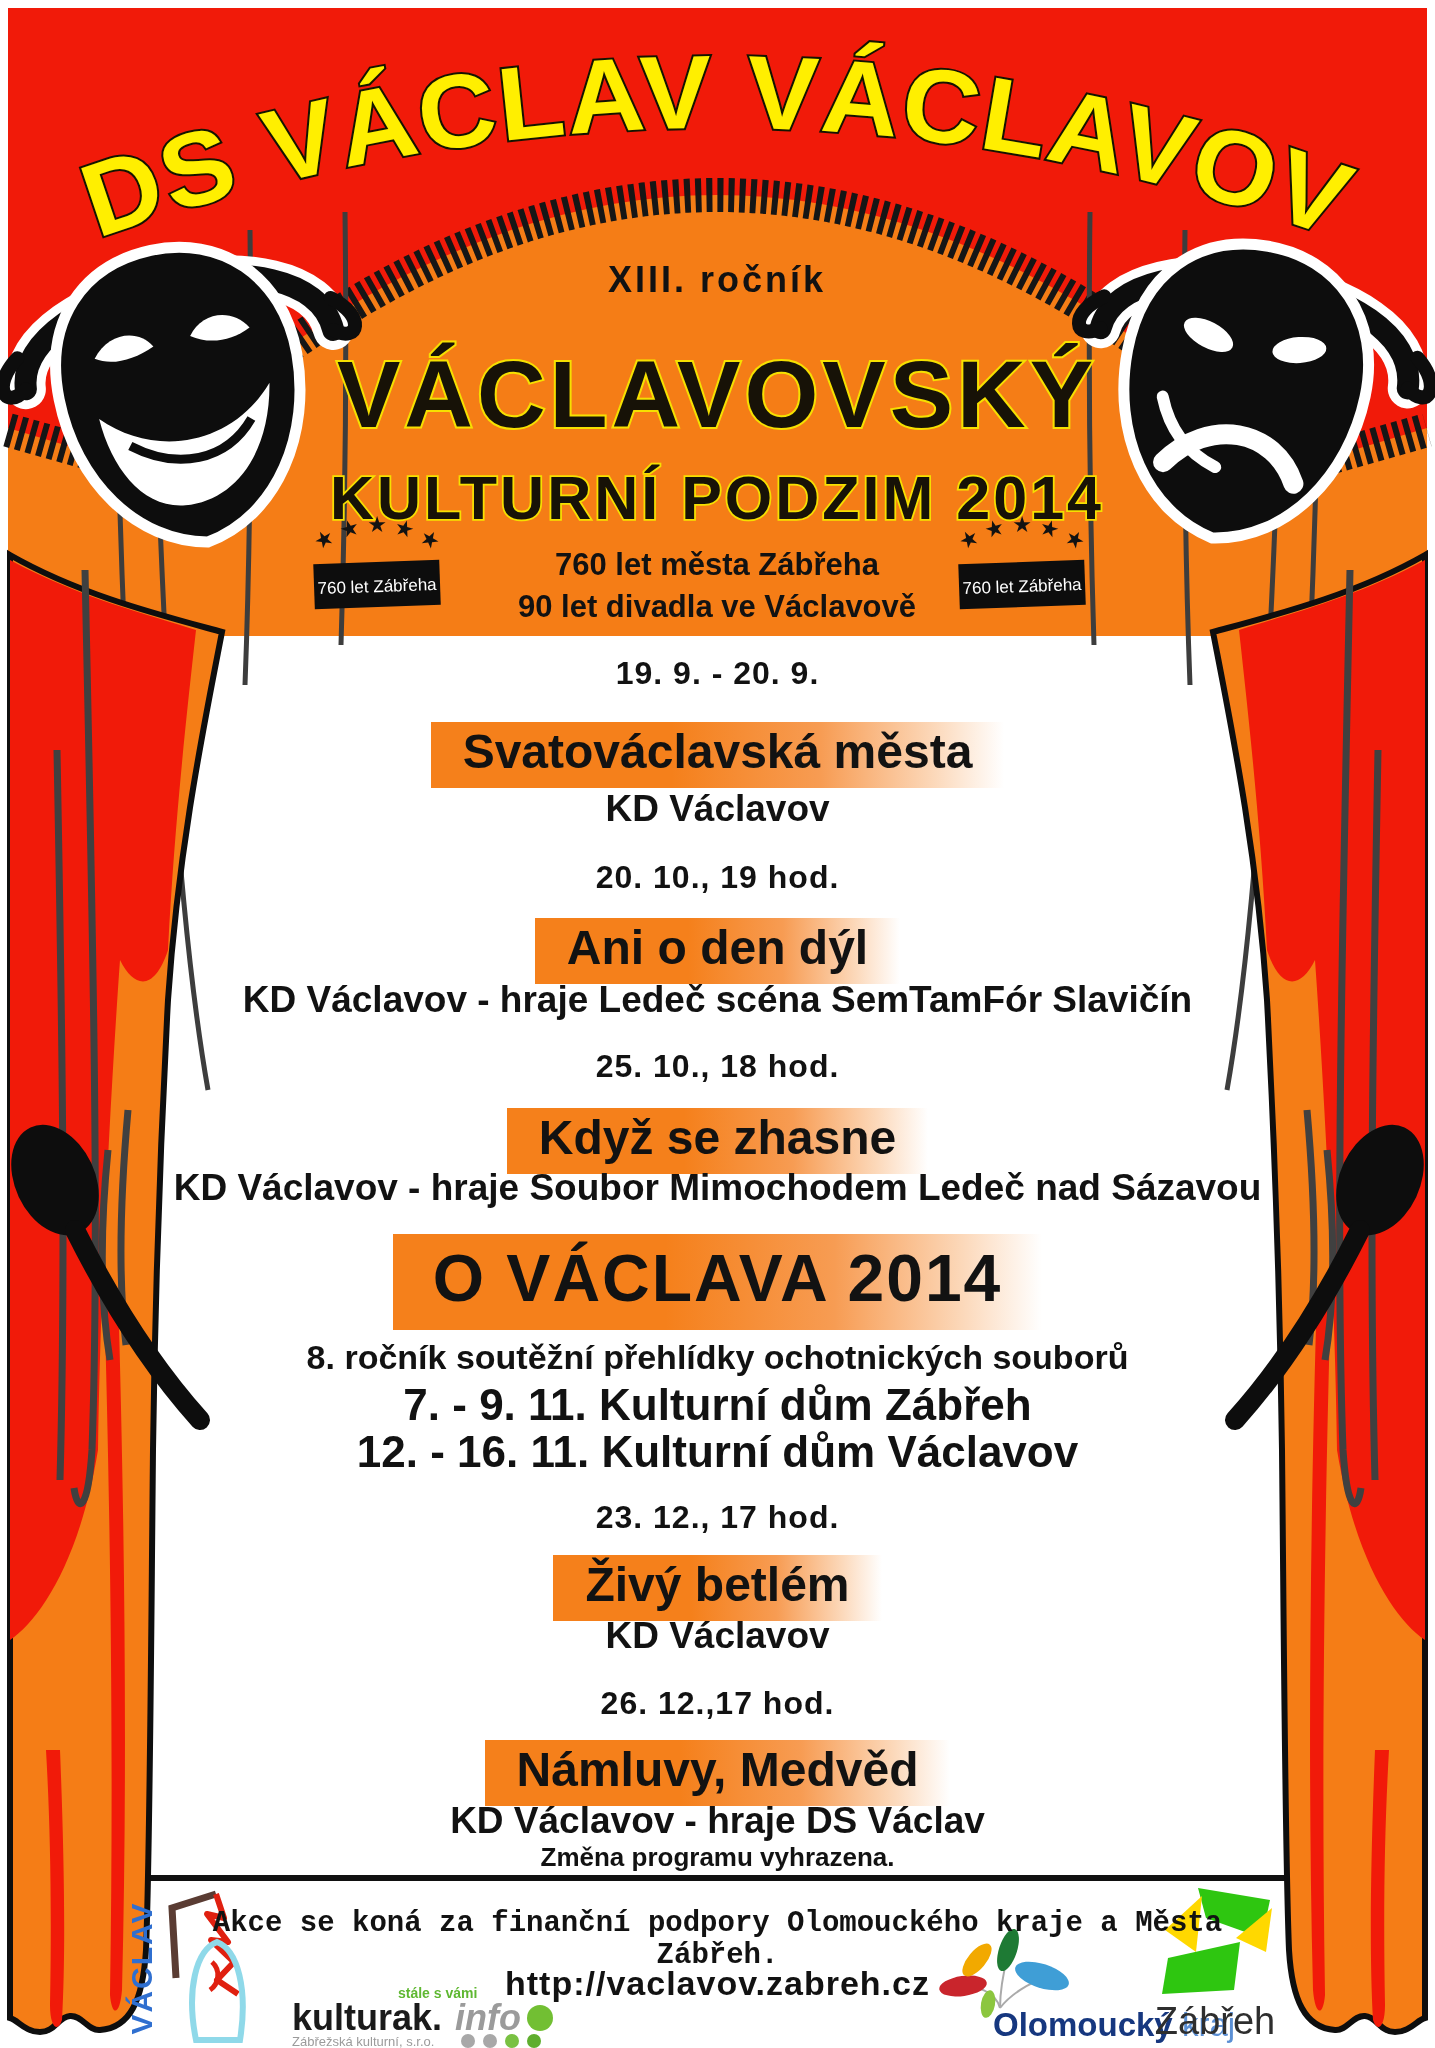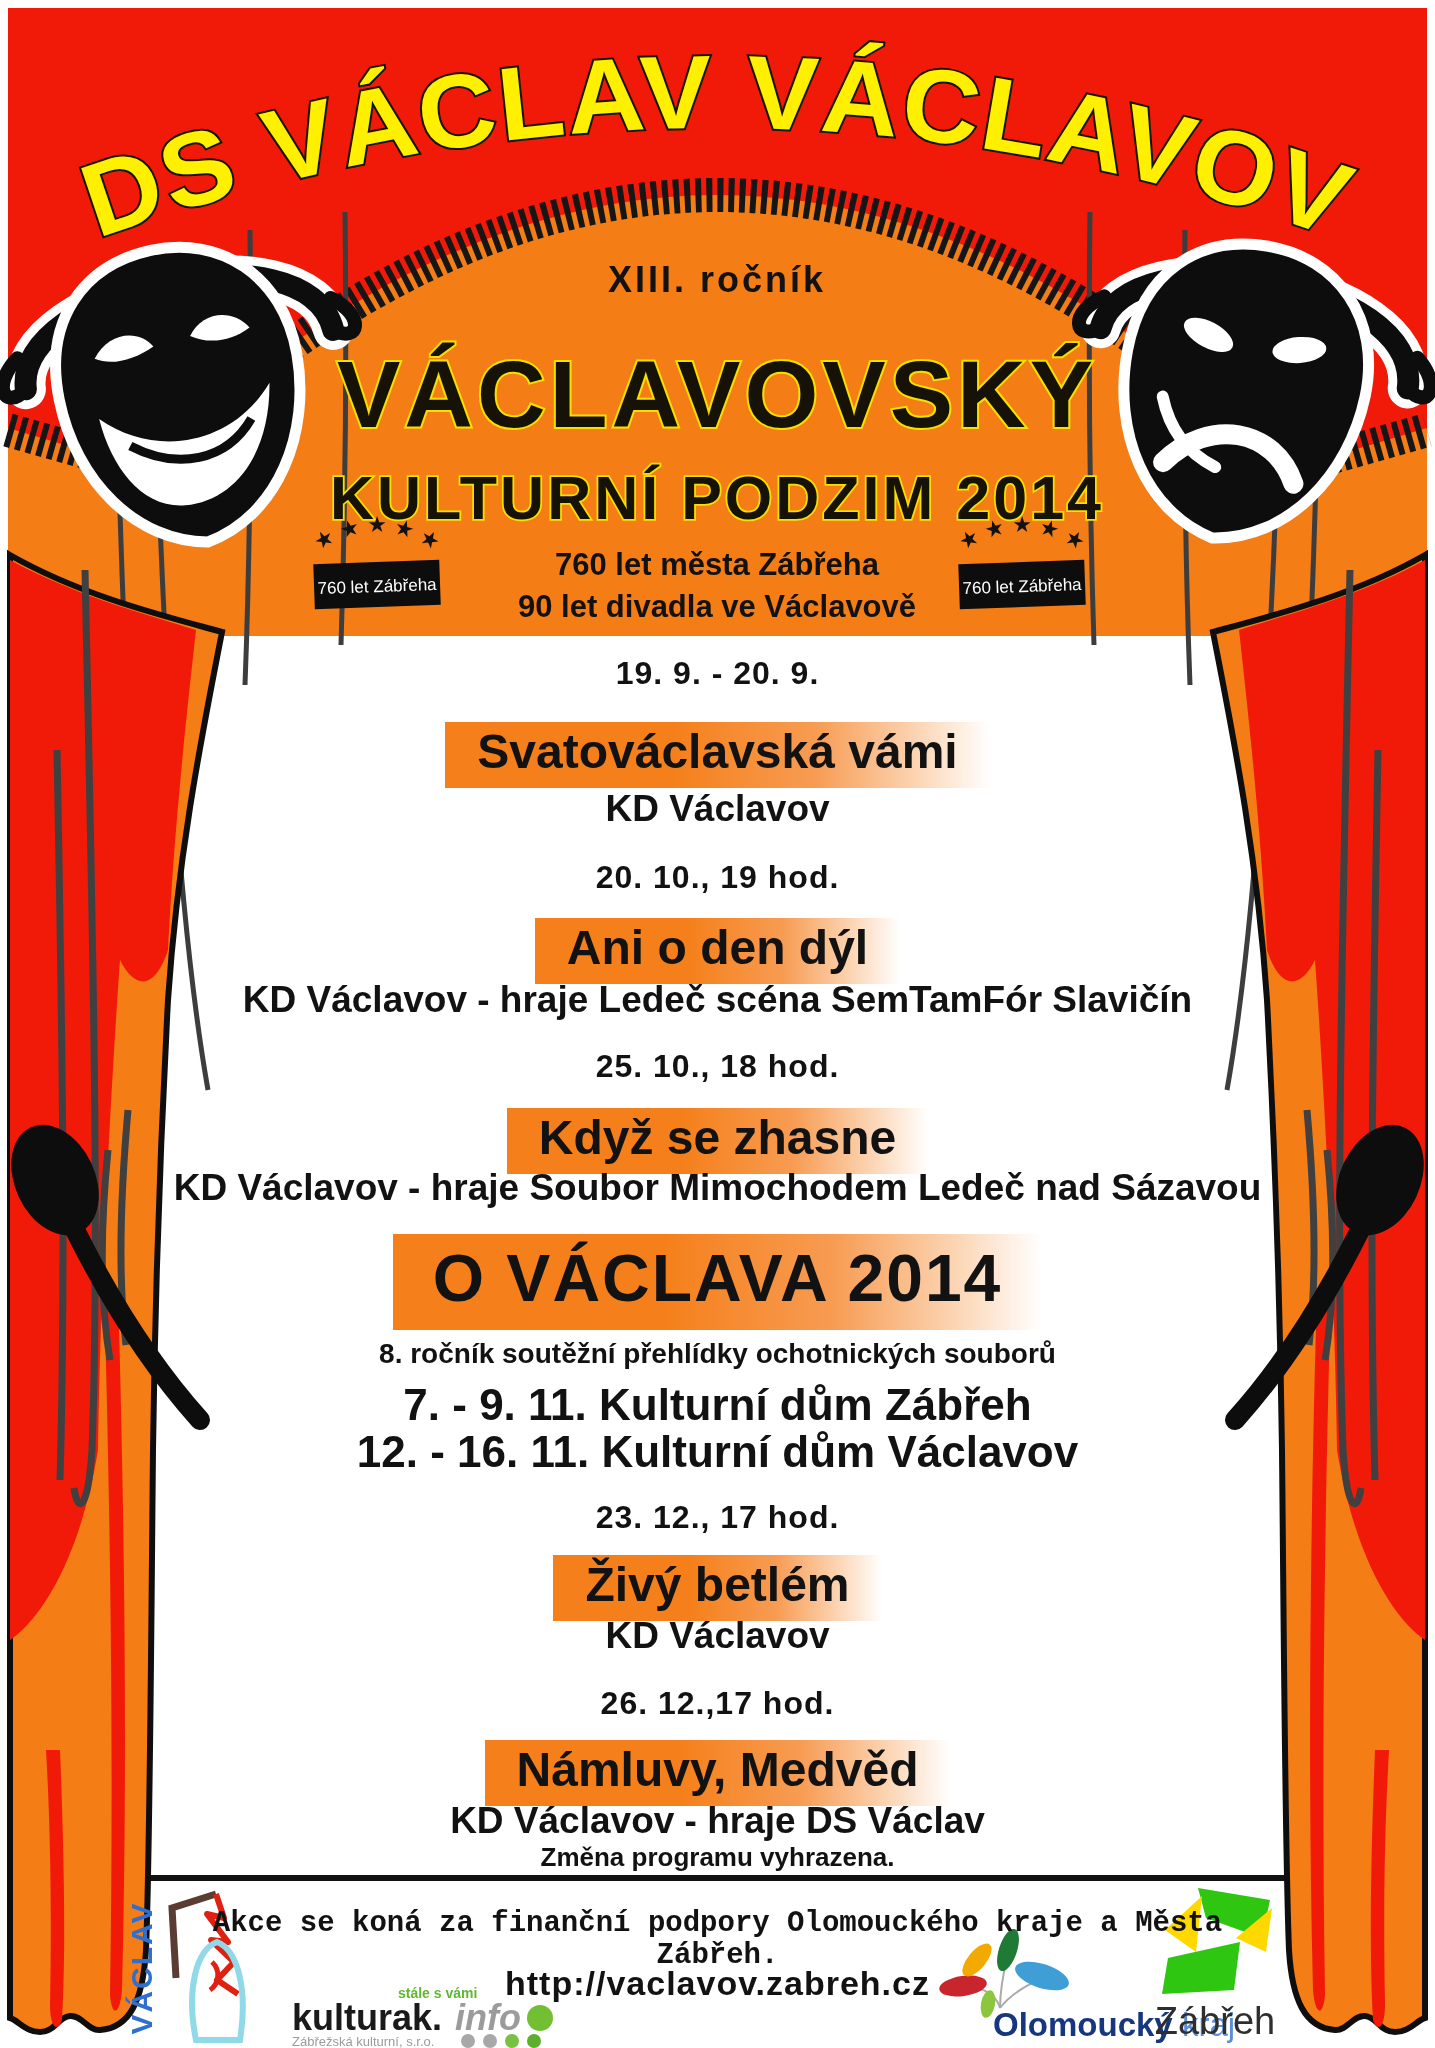--- a/index.html
+++ b/index.html
@@ -6,21 +6,21 @@
   .poster{position:relative;width:1435px;height:2048px;background:#ffffff;overflow:hidden;
           font-family:"Liberation Sans",sans-serif;}
   svg.art{position:absolute;left:0;top:0;width:1435px;height:2048px;}
   .svgtxt{font-family:"Liberation Sans",sans-serif;}
   .ln{position:absolute;left:160px;width:1115px;text-align:center;font-weight:bold;color:#121212;line-height:1.12;}
   .date{font-size:32px;letter-spacing:1px;}
   .venue{font-size:37px;}
   .band{display:inline-block;font-size:48px;font-weight:bold;color:#121212;padding:3px 32px 9px;
         background:linear-gradient(90deg,#f5801b 0%,#f5801b 42%,#f79c53 68%,#fcd9bb 88%,rgba(255,255,255,0) 100%);}
   .band-lg{font-size:66px;letter-spacing:2px;padding:8px 40px 14px;}
-  .sub{font-size:28px;}
+  .sub{font-size:34px;}
   .cdate{font-size:44px;}
   .note{font-size:26px;}
   .support{font-size:29px;font-family:Liberation Mono, monospace;}
   .url{font-size:34px;letter-spacing:1px;}
 </style>
 </head>
 <body>
 
 <div class="poster">
 
@@ -160,21 +160,21 @@
   <g>
     <polygon points="1198,1888 1270,1900 1262,1938 1206,1918" fill="#2ec610"></polygon>
     <polygon points="1165,1930 1202,1896 1196,1952" fill="#ffd800"></polygon>
     <polygon points="1272,1908 1266,1952 1236,1938" fill="#ffd800"></polygon>
     <polygon points="1168,1958 1240,1942 1234,1990 1162,1994" fill="#2ec610"></polygon>
     <text class="svgtxt" x="1215" y="2034" text-anchor="middle" font-size="38" fill="#2e2e2e">Zábřeh</text>
   </g>
 </svg>
 
 <div class="ln date" style="top:656px">19. 9. - 20. 9.</div>
-<div class="ln" style="top:722px"><span class="band">Svatováclavská vámi</span></div>
+<div class="ln" style="top:722px"><span class="band">Svatováclavská města</span></div>
 <div class="ln venue" style="top:788px">KD Václavov</div>
 
 <div class="ln date" style="top:860px">20. 10., 19 hod.</div>
 <div class="ln" style="top:918px"><span class="band">Ani o den dýl</span></div>
 <div class="ln venue" style="top:979px">KD Václavov - hraje Ledeč scéna SemTamFór Slavičín</div>
 
 <div class="ln date" style="top:1049px">25. 10., 18 hod.</div>
 <div class="ln" style="top:1108px"><span class="band">Když se zhasne</span></div>
 <div class="ln venue" style="top:1167px">KD Václavov - hraje Soubor Mimochodem Ledeč nad Sázavou</div>
 

